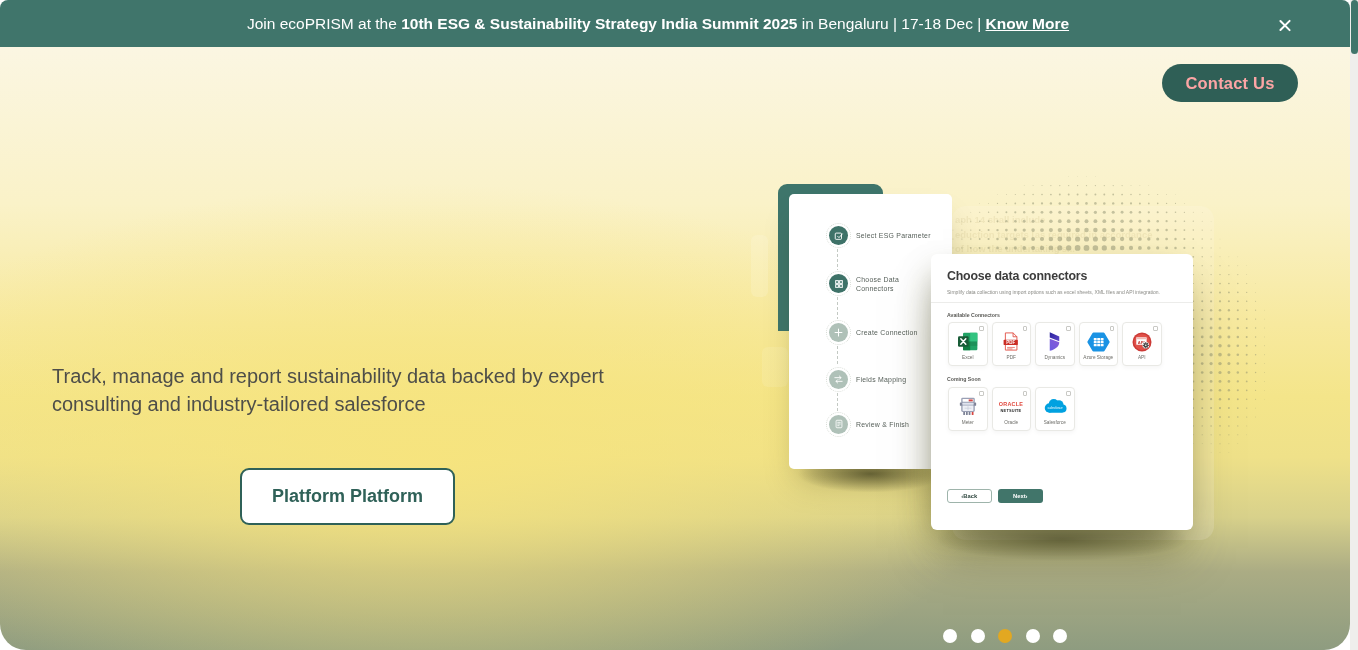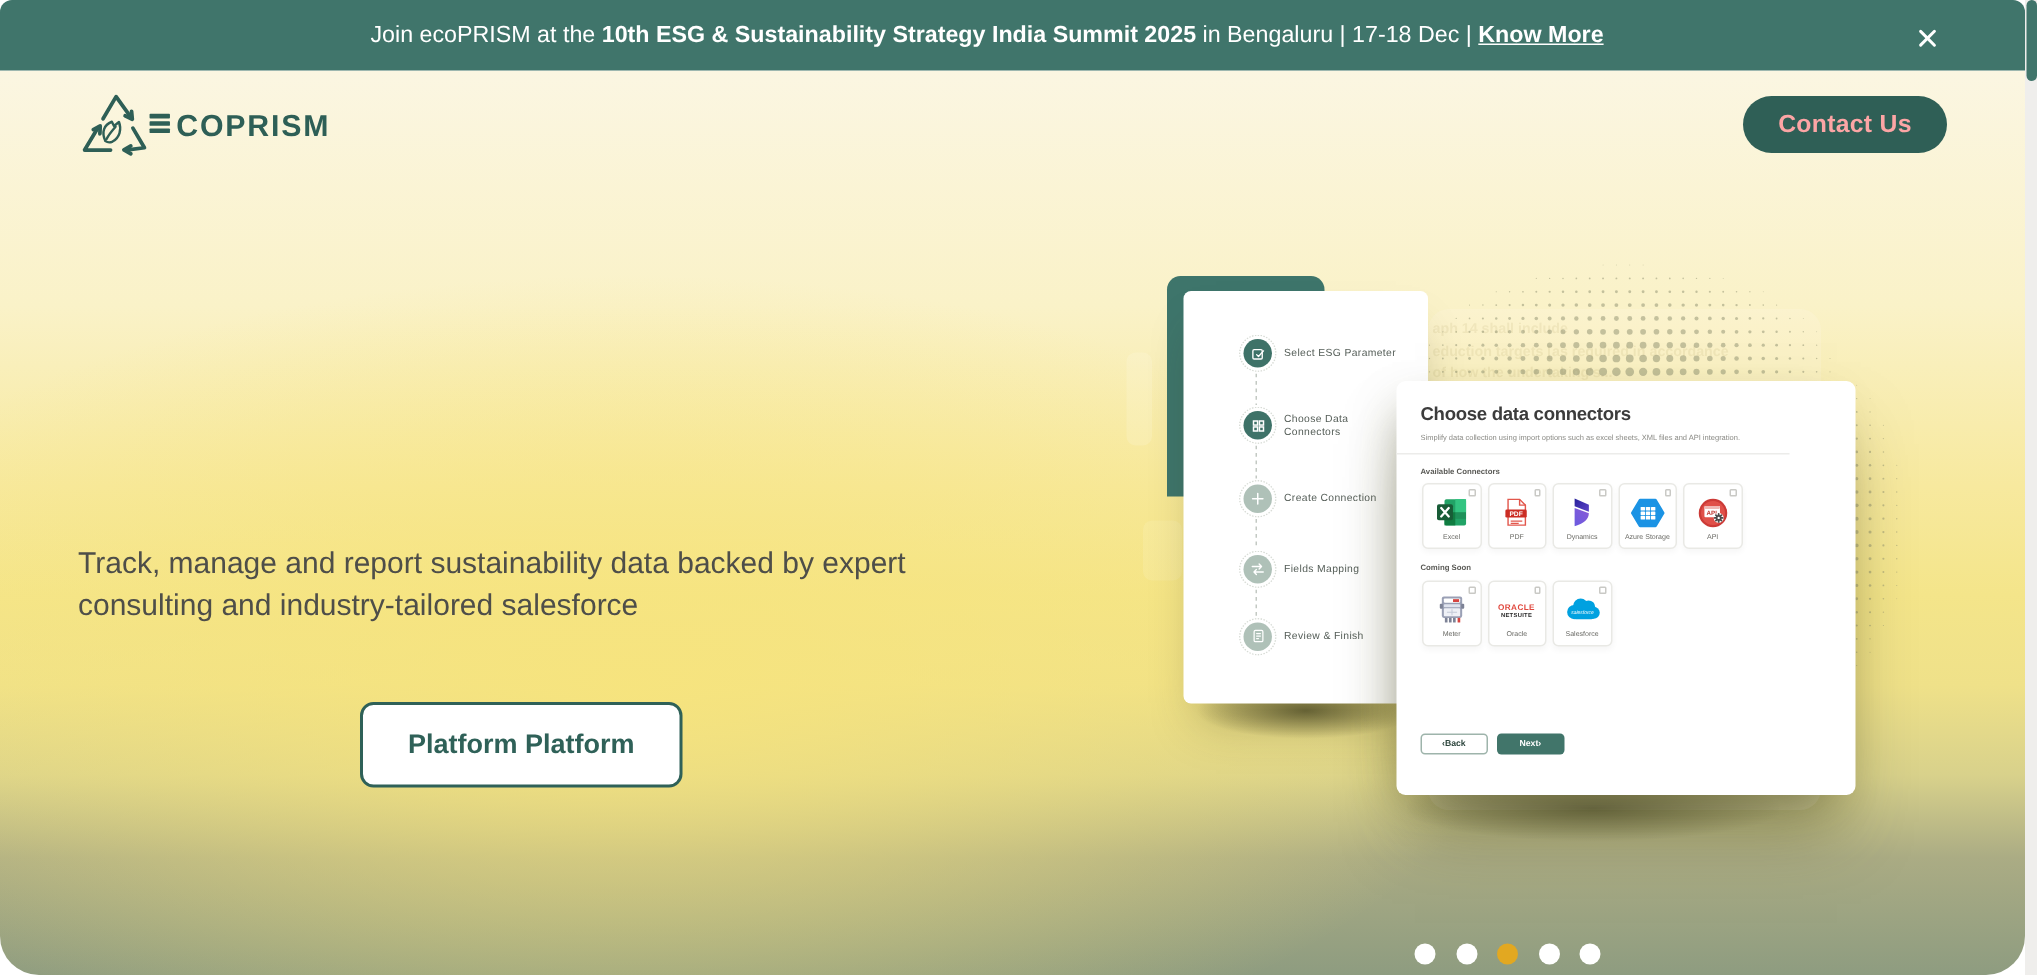--- a/index.html
+++ b/index.html
@@ -73,21 +73,21 @@
 .stepsShadow { position:absolute; left:790px; top:414px; width:161px; height:46px; background:radial-gradient(ellipse 58% 52% at 50% 28%, rgba(40,40,16,0.62), rgba(40,40,16,0) 78%); }
 .frontShadow { position:absolute; left:938px; top:478px; width:248px; height:50px; background:radial-gradient(ellipse 64% 55% at 50% 28%, rgba(40,40,16,0.5), rgba(40,40,16,0) 80%); }
 .scir { position:absolute; width:19px; height:19px; border-radius:50%; display:flex; align-items:center; justify-content:center; }
 .scir.dark { background:#3E7268; }
 .scir.lite { background:#AFC1B8; }
 .sring { position:absolute; width:25px; height:25px; border:1px dotted #d8dcd6; border-radius:50%; }
 .slbl { position:absolute; left:67px; font-size:6.9px; color:#555e58; line-height:9.5px; font-weight:400; letter-spacing:0.25px; }
 .sline { position:absolute; left:48.2px; width:1px; background-image:linear-gradient(#c3c9c3 55%, transparent 55%); background-size:1px 5px; }
 
 
-.front { position:absolute; left:931px; top:206.5px; width:306px; height:276.5px; background:#fff; border-radius:6px; box-shadow:0 30px 45px -12px rgba(70,70,30,0.5), -8px 10px 30px -10px rgba(70,70,30,0.35); }
+.front { position:absolute; left:931px; top:206.5px; width:262px; height:276.5px; background:#fff; border-radius:6px; box-shadow:0 30px 45px -12px rgba(70,70,30,0.5), -8px 10px 30px -10px rgba(70,70,30,0.35); }
 .fc-title { position:absolute; left:16px; top:15px; font-size:12.4px; font-weight:700; color:#3c3c3c; letter-spacing:-0.2px; }
 .fc-sub { position:absolute; left:16px; top:35px; font-size:5px; color:#8b8b86; letter-spacing:0; white-space:nowrap; }
 .fc-div { position:absolute; left:0; top:48px; width:262px; height:1px; background:#ececea; }
 .fc-lab1 { position:absolute; left:16px; top:58px; font-size:5.2px; color:#5a5a56; font-weight:600; }
 .fc-lab2 { position:absolute; left:16px; top:122px; font-size:5.2px; color:#5a5a56; font-weight:600; }
 .tile { position:absolute; width:39.5px; height:44px; background:#fff; border:1px solid #e9e9e5; border-radius:4px; box-shadow:0 2px 4px rgba(0,0,0,0.04); }
 .tile .cb { position:absolute; right:3px; top:3px; width:4.5px; height:4.5px; border:0.8px solid #c9c9c5; border-radius:1px; }
 .tile .ic { position:absolute; left:0; top:8px; width:100%; height:21px; display:flex; align-items:center; justify-content:center; }
 .tile .tl { position:absolute; left:0; bottom:5px; width:100%; text-align:center; font-size:4.7px; color:#6b6b66; }
 .fbtn1 { position:absolute; left:15.5px; top:235px; width:45.5px; height:14.5px; border:1px solid #9eb4ab; border-radius:3px; background:#fff; color:#2e463e; font-size:5.8px; font-weight:700; display:flex; align-items:center; justify-content:center; }
@@ -906,40 +906,20 @@
 <text x="24" y="22.5" font-size="6.6" fill="#fff" text-anchor="middle" font-family="Liberation Sans, sans-serif" font-style="italic">salesforce</text>
 </svg>
           </span>
           <span class="tl">Salesforce</span>
         </div>
       <div class="fbtn1">‹Back</div>
       <div class="fbtn2">Next›</div>
     </div>
 
     <div class="header"></div>
-    <div class="logo"><svg width="190" height="52" viewBox="0 0 190 52">
-<g stroke="#2E5F56" stroke-width="2.5" fill="none" stroke-linecap="round" stroke-linejoin="round">
-<path d="M18.7 21.2 L27.4 6.4 L36.6 19.2"></path>
-<path d="M33.4 19.2 L38.2 21.5 L37.7 16.2"></path>
-<path d="M23.7 42 L6.4 42 L15.3 27.2"></path>
-<path d="M16.6 31.2 L16.8 25.9 L12.2 28.4"></path>
-<path d="M38.6 27.4 L46.3 40.5 L35.2 41.9"></path>
-<path d="M37.2 39.3 L32.6 41.9 L37.2 44.5"></path>
-</g>
-<g stroke="#2E5F56" stroke-width="1.7" fill="none" stroke-linecap="round" stroke-linejoin="round" transform="translate(-0.8,1.6) scale(0.95)">
-<path d="M22.2 36.3 C19.2 30 21.2 24.7 26.7 22.7 L28.2 25.7 L31.7 22.9 C33.7 28 32.2 33.8 27.2 36.6 C25.2 37.5 23.5 37.2 22.2 36.3 Z"></path>
-<path d="M29.3 26.2 C26.5 29.4 24.2 32.2 22.9 35.0"></path>
-</g>
-<g fill="#2E5F56">
-<rect x="49.7" y="17.9" width="13.6" height="3.1" rx="0.6"></rect>
-<rect x="49.7" y="22.75" width="13.6" height="3.1" rx="0.6"></rect>
-<rect x="49.7" y="27.6" width="13.6" height="3.1" rx="0.6"></rect>
-</g>
-<text x="67.5" y="32.4" font-family="Liberation Sans, sans-serif" font-size="20.2" font-weight="bold" fill="#2E5F56" letter-spacing="1.2">COPRISM</text>
-</svg></div>
     <div class="contact">Contact Us</div>
 
     <div class="sub">Track, manage and report sustainability data backed by expert consulting and industry-tailored salesforce</div>
     <div class="btn2">Platform Platform</div>
 
     <div class="dots">
         <span></span>
         <span></span>
         <span class="active"></span>
         <span></span>

